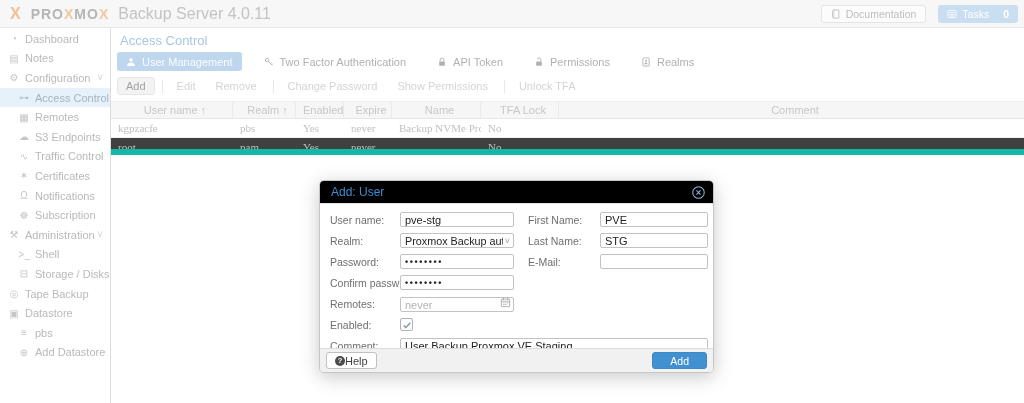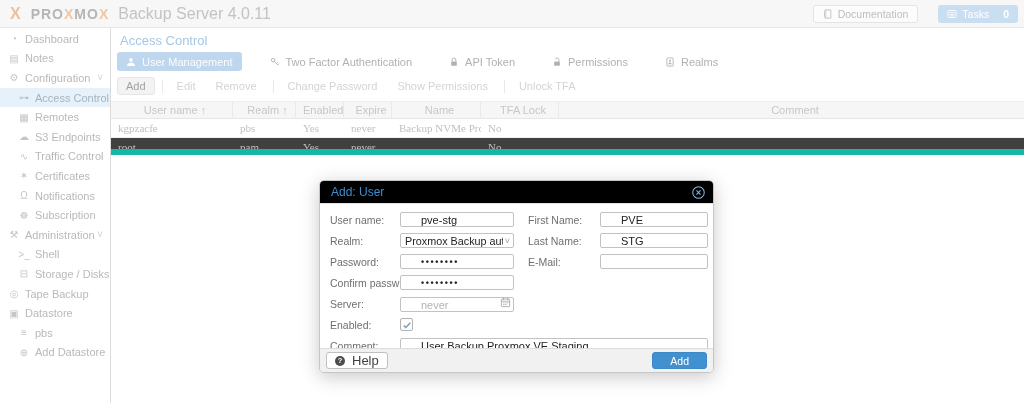--- a/index.html
+++ b/index.html
@@ -6,42 +6,42 @@
   body { font-family:"Liberation Sans", sans-serif; background:#fff; }
   .screen { position:relative; width:1024px; height:403px; overflow:hidden; background:#fff; }
 
   
   .app-header { height:28px; background:#f7f7f7; border-bottom:1px solid #e6e6e6; display:flex; align-items:center; padding:0 6px 0 10px; }
   .logo { display:flex; align-items:baseline; cursor:default; }
   .logo-mark { font-weight:900; font-size:16px; color:#f0c09a; margin-right:2px; }
   .logo-text { font-weight:bold; font-size:14px; letter-spacing:1px; color:#b5b5b5;margin-left:8px; }
   .logo-text .lx { color:#f0c7a0; }
   .subtitle { margin-left:9px; font-size:16px; color:#c3c3c3; }
-  .header-right { margin-left:auto; display:flex; gap:20px; align-items:center; }
+  .header-right { margin-left:auto; display:flex; gap:12px; align-items:center; }
   .hbtn { height:18px; display:inline-flex; align-items:center; gap:5px; padding:0 9px; border-radius:3px; font-size:10.5px; cursor:pointer; }
   .hbtn.doc { background:#fcfcfc; border:1px solid #e4e4e4; color:#bdbdbd; }
   .hbtn.tasks { background:#cadef2; color:#fff; }
   .hbtn.tasks .count { margin-left:9px; font-weight:bold; }
   .hbtn.user { background:#bababa; color:#fdfdfd; }
   .hbtn svg { display:block; }
 
   
   .content-row { display:flex; height:375px; }
   .sidebar { width:111px; flex:none; border-right:1px solid #dcdcdc; background:#fff; padding-top:1px; }
   .side-item { height:19.6px; display:flex; align-items:center; font-size:11px; color:#b9b9b9; padding-left:7px; position:relative; cursor:pointer; white-space:nowrap; }
   .side-item.lvl1 { padding-left:17px; }
   .side-item .sicon { width:14px; margin-right:4px; text-align:center; font-size:10px; color:#c6c6c6; flex:none; }
   .side-item.selected { background:#e7f1f9; color:#a2b4c3; }
   .side-item.selected .sicon { color:#adbecc; }
   .side-item .chev { position:absolute; right:7px; color:#d2d2d2; font-size:10px; }
   .main { flex:1; min-width:0; background:#fff; }
 
   
   .page-title { margin:5px 0 0 9px; font-size:13px; color:#a5c7e4; }
-  .tabbar { display:flex; align-items:flex-start; gap:19px; margin:4px 4px 0 6px; }
+  .tabbar { display:flex; align-items:flex-start; gap:13px; margin:4px 4px 0 6px; }
   .tab { display:inline-flex; align-items:center; gap:6px; height:19px; padding:0 9px; border-radius:3px; font-size:11px; color:#b1b1b1; cursor:pointer; white-space:nowrap; }
   .tab.active { background:#bed7ee; color:#fbfcfd; }
   .tab .ticon { display:inline-flex; }
   .toolbar { display:flex; align-items:center; margin:6px 0 0 6px; }
   .tbtn { font-size:11px; padding:2px 8px; border-radius:3px; margin-right:2px; cursor:pointer; white-space:nowrap; }
   .tbtn.on { background:#f3f3f3; border:1px solid #e6e6e6; color:#a2a2a2; }
   .tbtn.off { color:#d4d4d4; border:1px solid transparent; }
   .tsep { width:1px; height:13px; background:#e9e9e9; margin:0 5px; flex:none; }
 
   .grid { margin-top:6px; border-top:1px solid #efefef; }
@@ -56,32 +56,32 @@
 
   
   .dialog { position:absolute; left:319px; top:180px; width:395px; height:193px; background:#fff; border:1px solid #c6c6c6; border-radius:5px; box-shadow:0 4px 18px rgba(60,60,60,0.28); z-index:5; }
   .dlg-header { height:23px; background:#000000; border-bottom:1px solid #e3e3e3; border-radius:4px 4px 0 0; display:flex; align-items:center; padding:0 8px 0 11px; }
   .dlg-title { color:#3d8dd3; font-size:12px; }
   .dlg-close { margin-left:auto; display:inline-flex; cursor:pointer; }
   .dlg-body { padding:8px 10px 0; display:grid; grid-template-columns:70px 114px 14px 72px 108px; grid-auto-rows:15px; row-gap:6px; align-items:center; }
   .dlg-body label { font-size:10.5px; color:#6f6f6f; white-space:nowrap; overflow:hidden; cursor:default; }
   .c1{grid-column:1} .c2{grid-column:2} .c4{grid-column:4} .c5{grid-column:5} .cspan{grid-column:2/6}
   .r1{grid-row:1} .r2{grid-row:2} .r3{grid-row:3} .r4{grid-row:4} .r5{grid-row:5} .r6{grid-row:6} .r7{grid-row:7}
-  input.txt { width:100%; height:15px; border:1px solid #c2c2c2; border-radius:2px; padding:0 20px; font:11px "Liberation Sans",sans-serif; color:#222; outline:none; background:#fff; }
+  input.txt { width:100%; height:15px; border:1px solid #c2c2c2; border-radius:2px; padding:0 4px; font:11px "Liberation Sans",sans-serif; color:#222; outline:none; background:#fff; }
   input.txt::placeholder { color:#b3b3b3; }
   input.pwd { font-size:9px; letter-spacing:1.6px; font-weight:bold; }
   .combo { height:15px; border:1px solid #c2c2c2; border-radius:2px; display:flex; align-items:center; padding:0 3px 0 4px; color:#222; cursor:pointer; background:#fff; }
   .combo .ctext { flex:1; overflow:hidden; white-space:nowrap; font-size:10.8px; }
   .combo .carrow { color:#9a9a9a; font-size:9px; margin-left:2px; flex:none; }
   .expire { position:relative; }
   .expire input { padding-right:20px; }
   .cal { position:absolute; right:3px; top:2px; color:#a9a9a9; display:inline-flex; cursor:pointer; }
   .checkbox { width:13px; height:13px; border:1px solid #b3b3b3; border-radius:2px; display:flex; align-items:center; justify-content:center; background:#fdfdfd; cursor:pointer; }
   .dlg-footer { position:absolute; left:0; right:0; bottom:0; height:24px; background:#f1f1f1; border-top:1px solid #dcdcdc; border-radius:0 0 4px 4px; display:flex; align-items:center; padding:0 6px; }
-  .help-btn { height:17px; background:#fff; border:1px solid #c0c0c0; border-radius:3px; display:inline-flex; align-items:center; gap:7px; padding:0 8px; font-size:13px; color:#3f3f3f; cursor:pointer; }
+  .help-btn { height:17px; background:#fff; border:1px solid #c0c0c0; border-radius:3px; display:inline-flex; align-items:center; gap:0; padding:0 8px; font-size:11px; color:#3f3f3f; cursor:pointer; }
   .qmark { width:10px; height:10px; border-radius:50%; background:#4c4c4c; color:#fff; font-size:7.5px; font-weight:bold; display:inline-flex; align-items:center; justify-content:center; }
   .qmark::before { content:"?"; }
   .add-btn { margin-left:auto; height:17px; background:#4190d0; border:1px solid #3d88c6; border-radius:3px; color:#fff; font-size:10.5px; display:inline-flex; align-items:center; padding:0 17px; cursor:pointer; }
 </style>
 </head>
 <body>
 
 <div class="screen">
 
   <header class="app-header">
@@ -308,21 +308,21 @@
       <input class="txt c5 r2" type="text" value="STG" style="">
 
       <label class="c1 r3">Password:</label>
       <input class="txt pwd c2 r3" type="text" value="••••••••" style="">
       <label class="c4 r3">E-Mail:</label>
       <input class="txt c5 r3" type="text" value="" style="">
 
       <label class="c1 r4">Confirm password:</label>
       <input class="txt pwd c2 r4" type="text" value="••••••••" style="">
 
-      <label class="c1 r5">Server:</label>
+      <label class="c1 r5">Remotes:</label>
       <div class="expire c2 r5">
         <input class="txt" type="text" placeholder="never" style="">
         <span class="cal">
             <svg viewBox="0 0 16 16" width="11" height="11">
               <rect x="2" y="3" width="12" height="11" rx="1" fill="none" stroke="currentColor" stroke-width="1.3"></rect>
               <path d="M2 6.2h12" stroke="currentColor" stroke-width="1.1"></path>
               <path d="M5 1.3v3.2M11 1.3v3.2" stroke="currentColor" stroke-width="1.3"></path>
               <path d="M4.5 8.5h2M7.5 8.5h2M10.5 8.5h2M4.5 11h2M7.5 11h2" stroke="currentColor" stroke-width="1.3"></path>
             </svg>
           </span>

